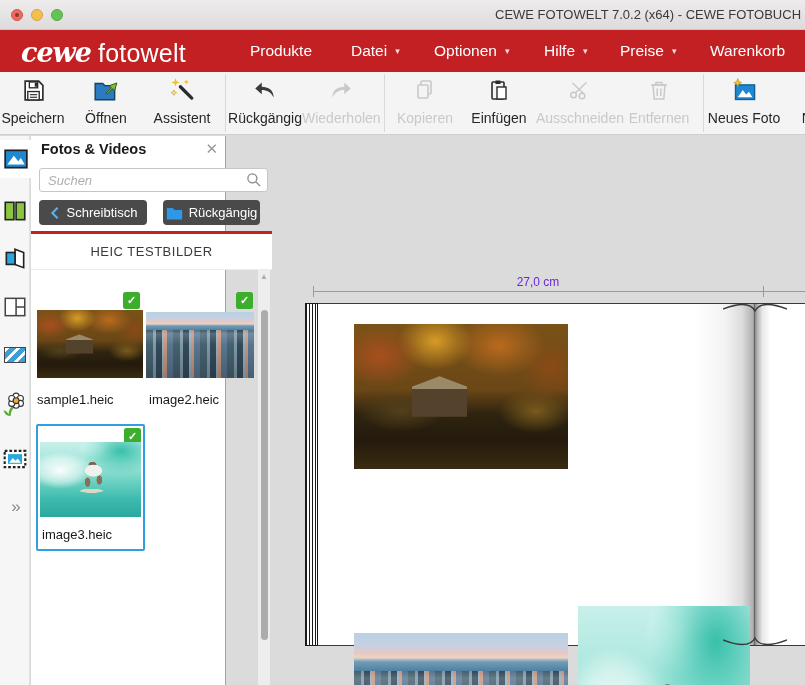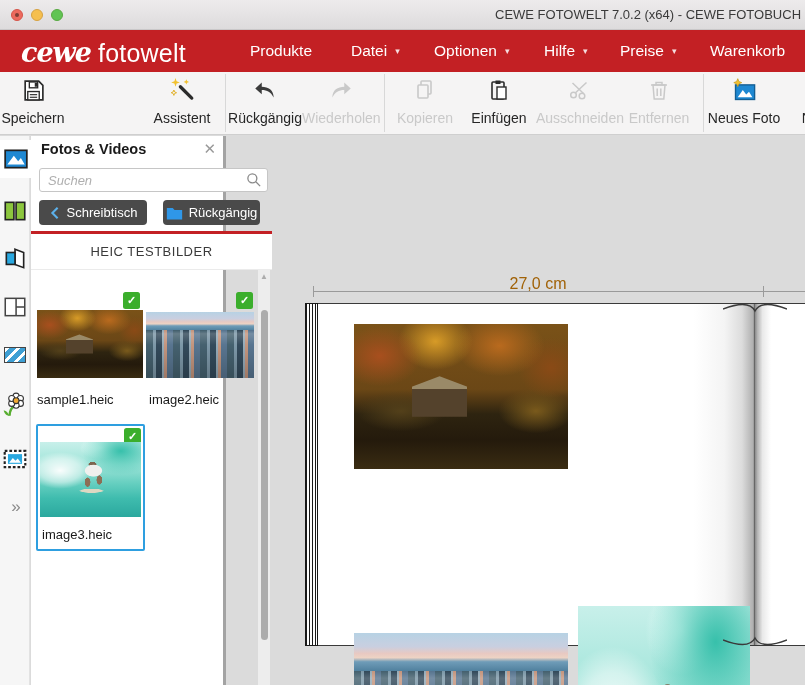--- a/index.html
+++ b/index.html
@@ -44,21 +44,21 @@
     background:#F6F6F6; border-right:1px solid #E2E2E2; }
   .strip-btn { position:absolute; left:0; width:30px; height:38px;
     display:flex; align-items:center; justify-content:center; }
   .strip-btn.active { background:#FFFFFF; width:31px; }
   .stripes-swatch { width:22px; height:16px; border:1.5px solid #444;
     background:repeating-linear-gradient(135deg,#fff 0 3px,#3E9FD4 3px 8px); }
   .more-glyph { font-size:17px; color:#8a8a8a; letter-spacing:-2px; }
 
   
   .panel { position:absolute; left:31px; top:0; width:195px; height:549px;
-    background:#fff; border-right:3px solid #a3a3a3; }
+    background:#fff; border-right:1px solid #a3a3a3; }
   .panel-title { position:absolute; left:10px; top:5px; font-size:14.5px; font-weight:700; color:#1a1a1a; }
   .panel-close { position:absolute; right:7px; top:4px; font-size:15px; color:#999; }
   .search-wrap { position:absolute; left:8px; top:32px; width:229px; height:24px;border-radius:10px; }
   .search-input { width:100%; height:100%; border:1px solid #C6C6C6; border-radius:3px;
     padding:0 24px 0 8px; font-size:13px; font-style:italic; color:#444; outline:none;
     font-family:"Liberation Sans", sans-serif; }
   .search-input::placeholder { color:#AFAFAF; font-style:italic; }
   .search-mag { position:absolute; right:5px; top:3px; }
   .dark-btn { position:absolute; top:64px; height:25px; background:#4A4A4A; border-radius:4px;
     color:#fff; font-size:13px; display:flex; align-items:center; justify-content:center; gap:6px; }
@@ -91,21 +91,21 @@
   .cell-2 .thumb-img { left:2px; top:22px; width:108px; height:66px; }
   .cell-3 .thumb-img { left:2px; top:16px; width:101px; height:75px; }
   .thumb-label { position:absolute; font-size:13px; color:#1a1a1a; white-space:nowrap; }
   .cell-1 .thumb-label { left:3px; top:102px; }
   .cell-2 .thumb-label { left:5px; top:102px; }
   .cell-3 .thumb-label { left:4px; top:101px; }
 
   
   .canvas { position:absolute; left:272px; top:0; width:533px; height:549px; background:#DBDBDB; }
   .ruler-label { position:absolute; left:266px; top:139px; transform:translateX(-50%);
-    font-size:16px; color:#a16207; }
+    font-size:12px; color:#6d28d9; }
   .ruler-line { position:absolute; left:41px; top:155px; width:492px; height:1px; background:#9A9A9A; }
   .ruler-tick { position:absolute; top:150px; width:1px; height:11px; background:#9A9A9A; }
   .tick-left { left:41px; } .tick-right { left:491px; }
 
   .book { position:absolute; left:33px; top:167px; width:500px; height:343px; }
   .page-stack { position:absolute; left:0; top:0; width:13px; height:343px;
     background:repeating-linear-gradient(90deg,#1A1A1A 0 1px,#FFF 1px 3px);
     border:1px solid #1A1A1A; }
   .page-left { position:absolute; left:13px; top:0; width:437px; height:343px;
     border-top:1px solid #3A3A3A; border-bottom:1px solid #3A3A3A;
@@ -195,20 +195,29 @@
           <path d="M4 3 h13 l4 4 v14 h-17 z" fill="#fff" stroke="#2B2B2B" stroke-width="1.6"></path>
           <rect x="8" y="3.8" width="8" height="5.6" fill="#fff" stroke="#2B2B2B" stroke-width="1.3"></rect>
           <rect x="13.2" y="4.6" width="2.2" height="3.8" fill="#2B2B2B"></rect>
           <rect x="6.5" y="13" width="11" height="8" fill="#fff" stroke="#2B2B2B" stroke-width="1.3"></rect>
           <line x1="8.5" y1="16" x2="15.5" y2="16" stroke="#2B2B2B" stroke-width="1.1"></line>
           <line x1="8.5" y1="18.5" x2="15.5" y2="18.5" stroke="#2B2B2B" stroke-width="1.1"></line>
         </svg>
     </div>
     <span class="tool-label">Speichern</span>
   </div>
+  <div class="tool-item" style="left:70px;width:72px">
+    <div class="ticon">
+      <svg width="26" height="26" viewBox="0 0 24 24">
+          <path d="M2 6 h7 l2 2 h9 v13 h-18 z" fill="#2B7BBE" stroke="#16415F" stroke-width="1.3"></path>
+          <path d="M12 15 L17 10 L15 8 L22 5.5 L20 12.5 L18 10.8 L13.5 15.5 Z" fill="#7FBF3F" stroke="#2E5712" stroke-width="0.9"></path>
+        </svg>
+    </div>
+    <span class="tool-label">Öffnen</span>
+  </div>
   <div class="tool-item" style="left:146px;width:72px">
     <div class="ticon">
       <svg width="26" height="26" viewBox="0 0 24 24">
           <path d="M6 1 L7 4 L10 5 L7 6 L6 9 L5 6 L2 5 L5 4 Z" fill="#F2C12E"></path>
           <path d="M16 2 L16.7 3.8 L18.5 4.5 L16.7 5.2 L16 7 L15.3 5.2 L13.5 4.5 L15.3 3.8 Z" fill="#F2C12E"></path>
           <path d="M4.5 12 L5.2 13.8 L7 14.5 L5.2 15.2 L4.5 17 L3.8 15.2 L2 14.5 L3.8 13.8 Z" fill="none" stroke="#E0B02A" stroke-width="0.9"></path>
           <line x1="10.5" y1="9" x2="21" y2="19.5" stroke="#2B2B2B" stroke-width="3" stroke-linecap="round"></line>
         </svg>
     </div>
     <span class="tool-label">Assistent</span>

